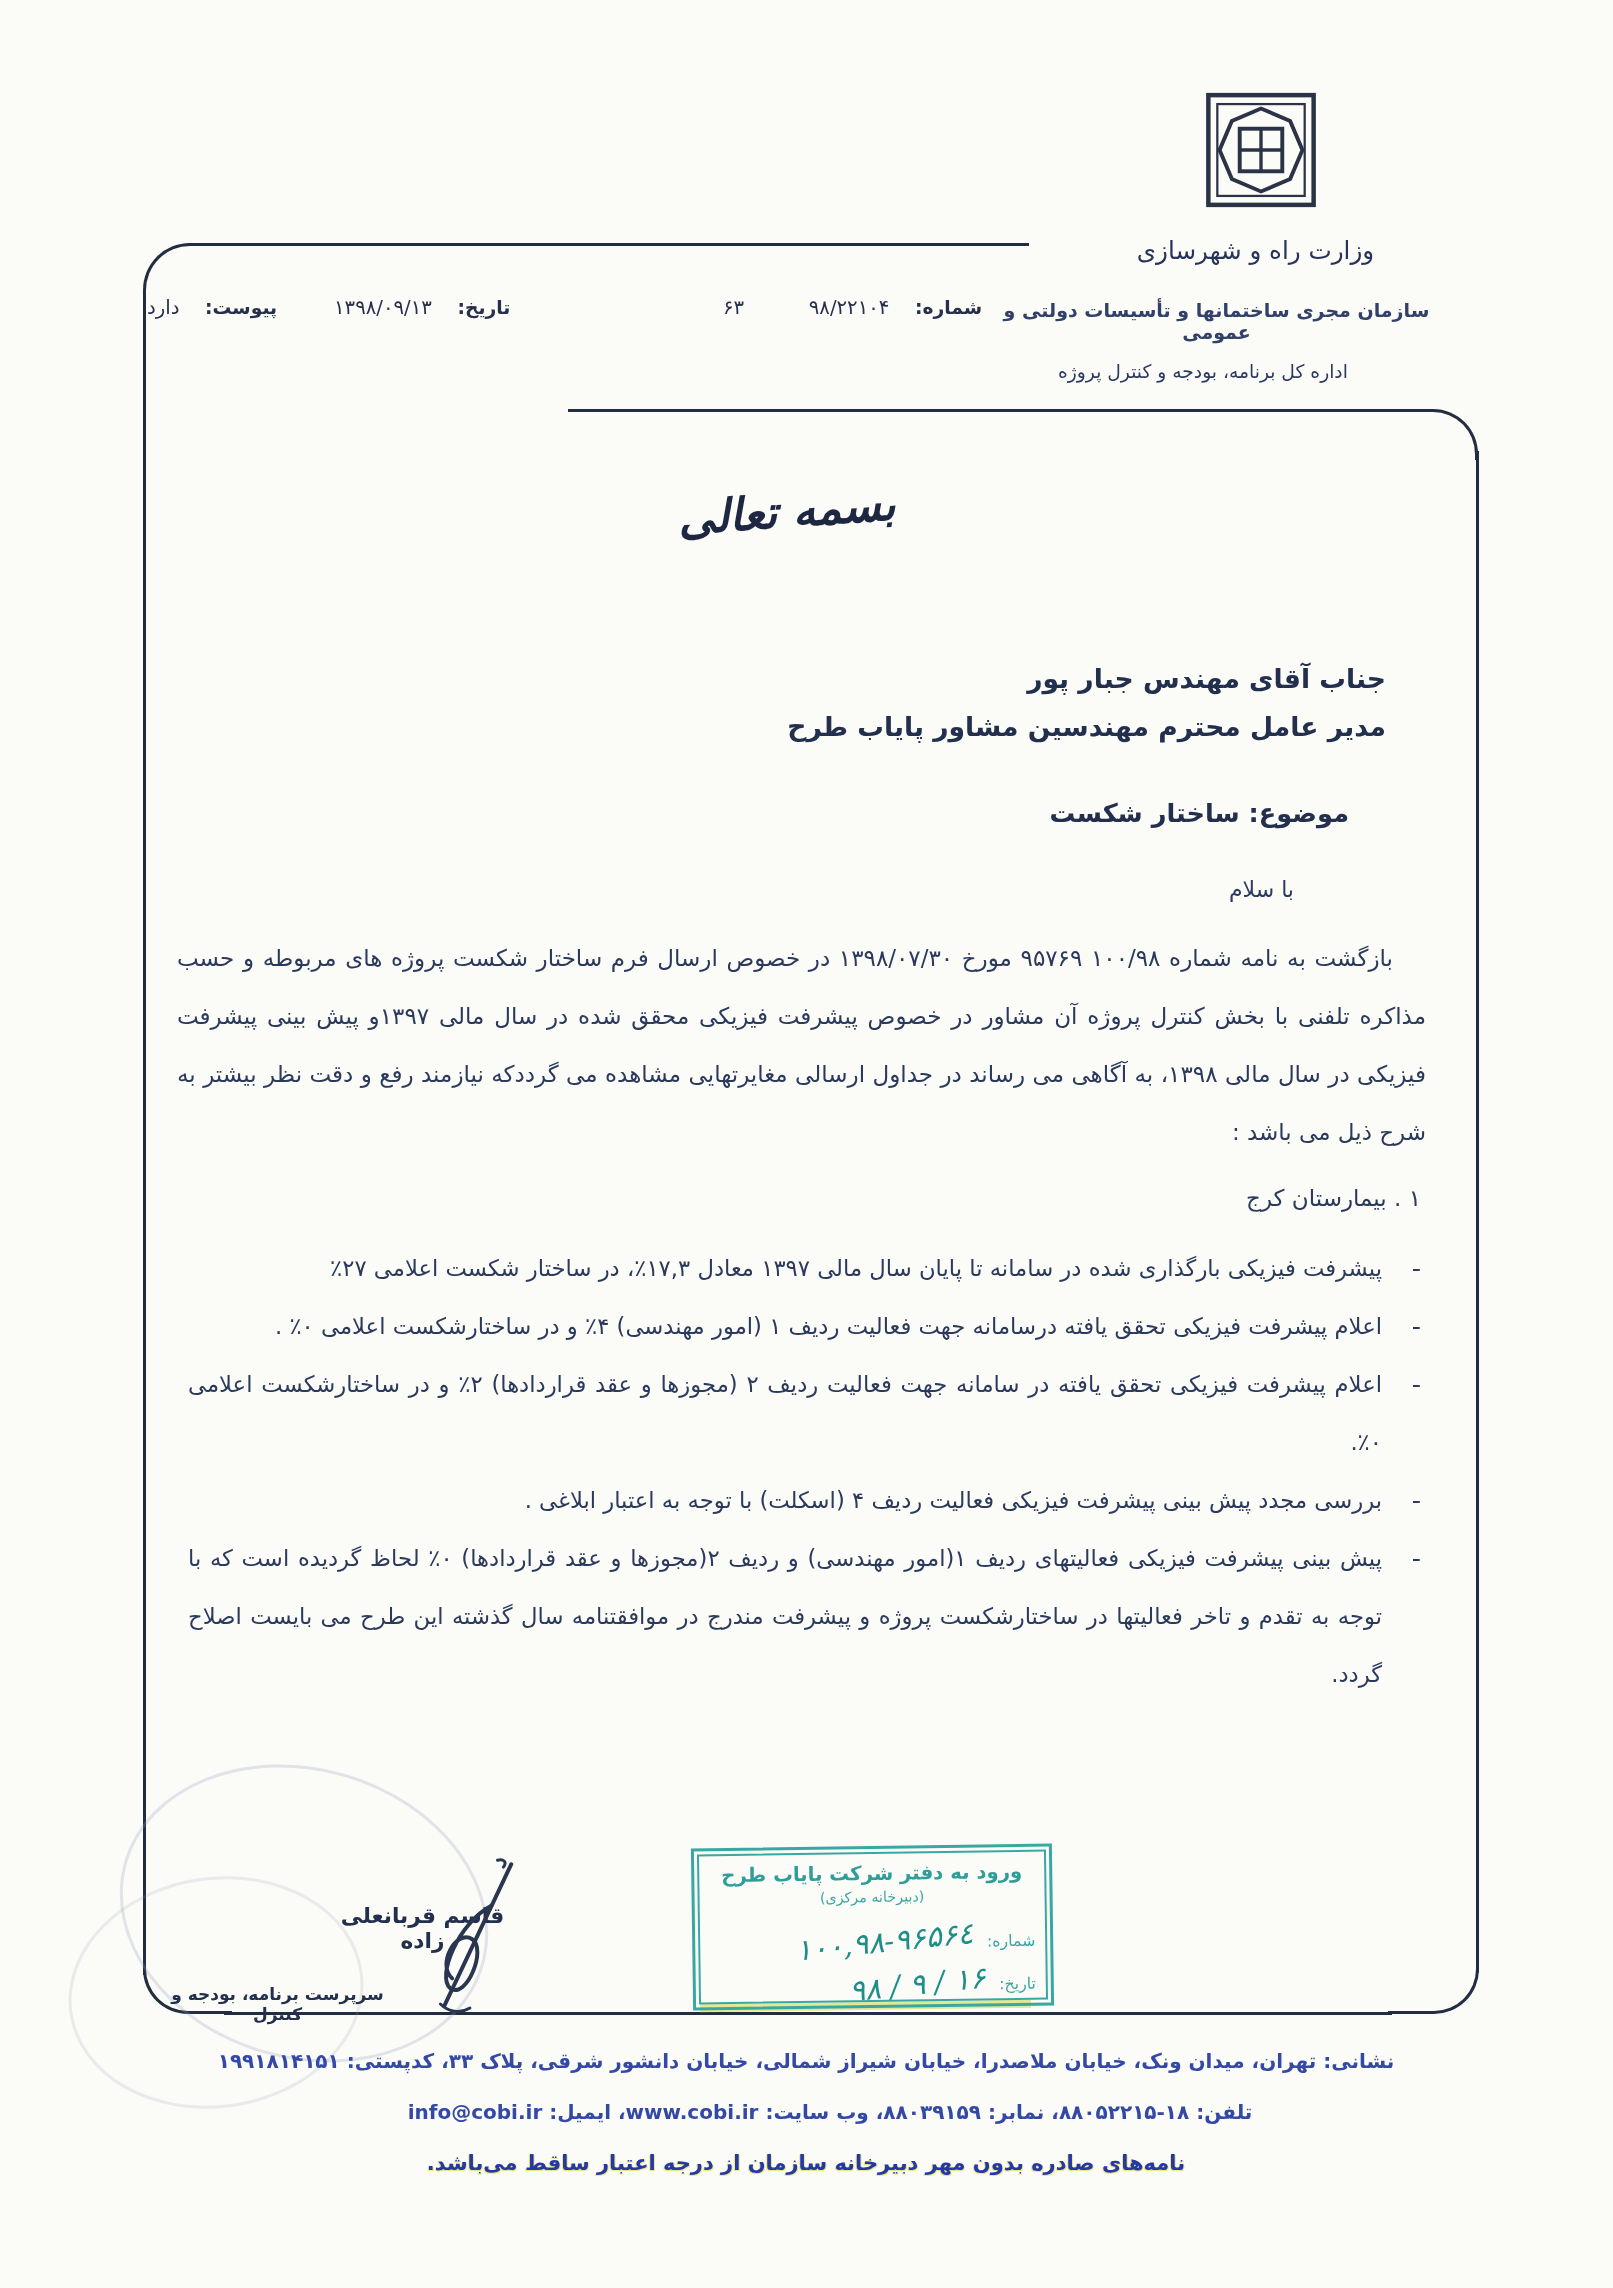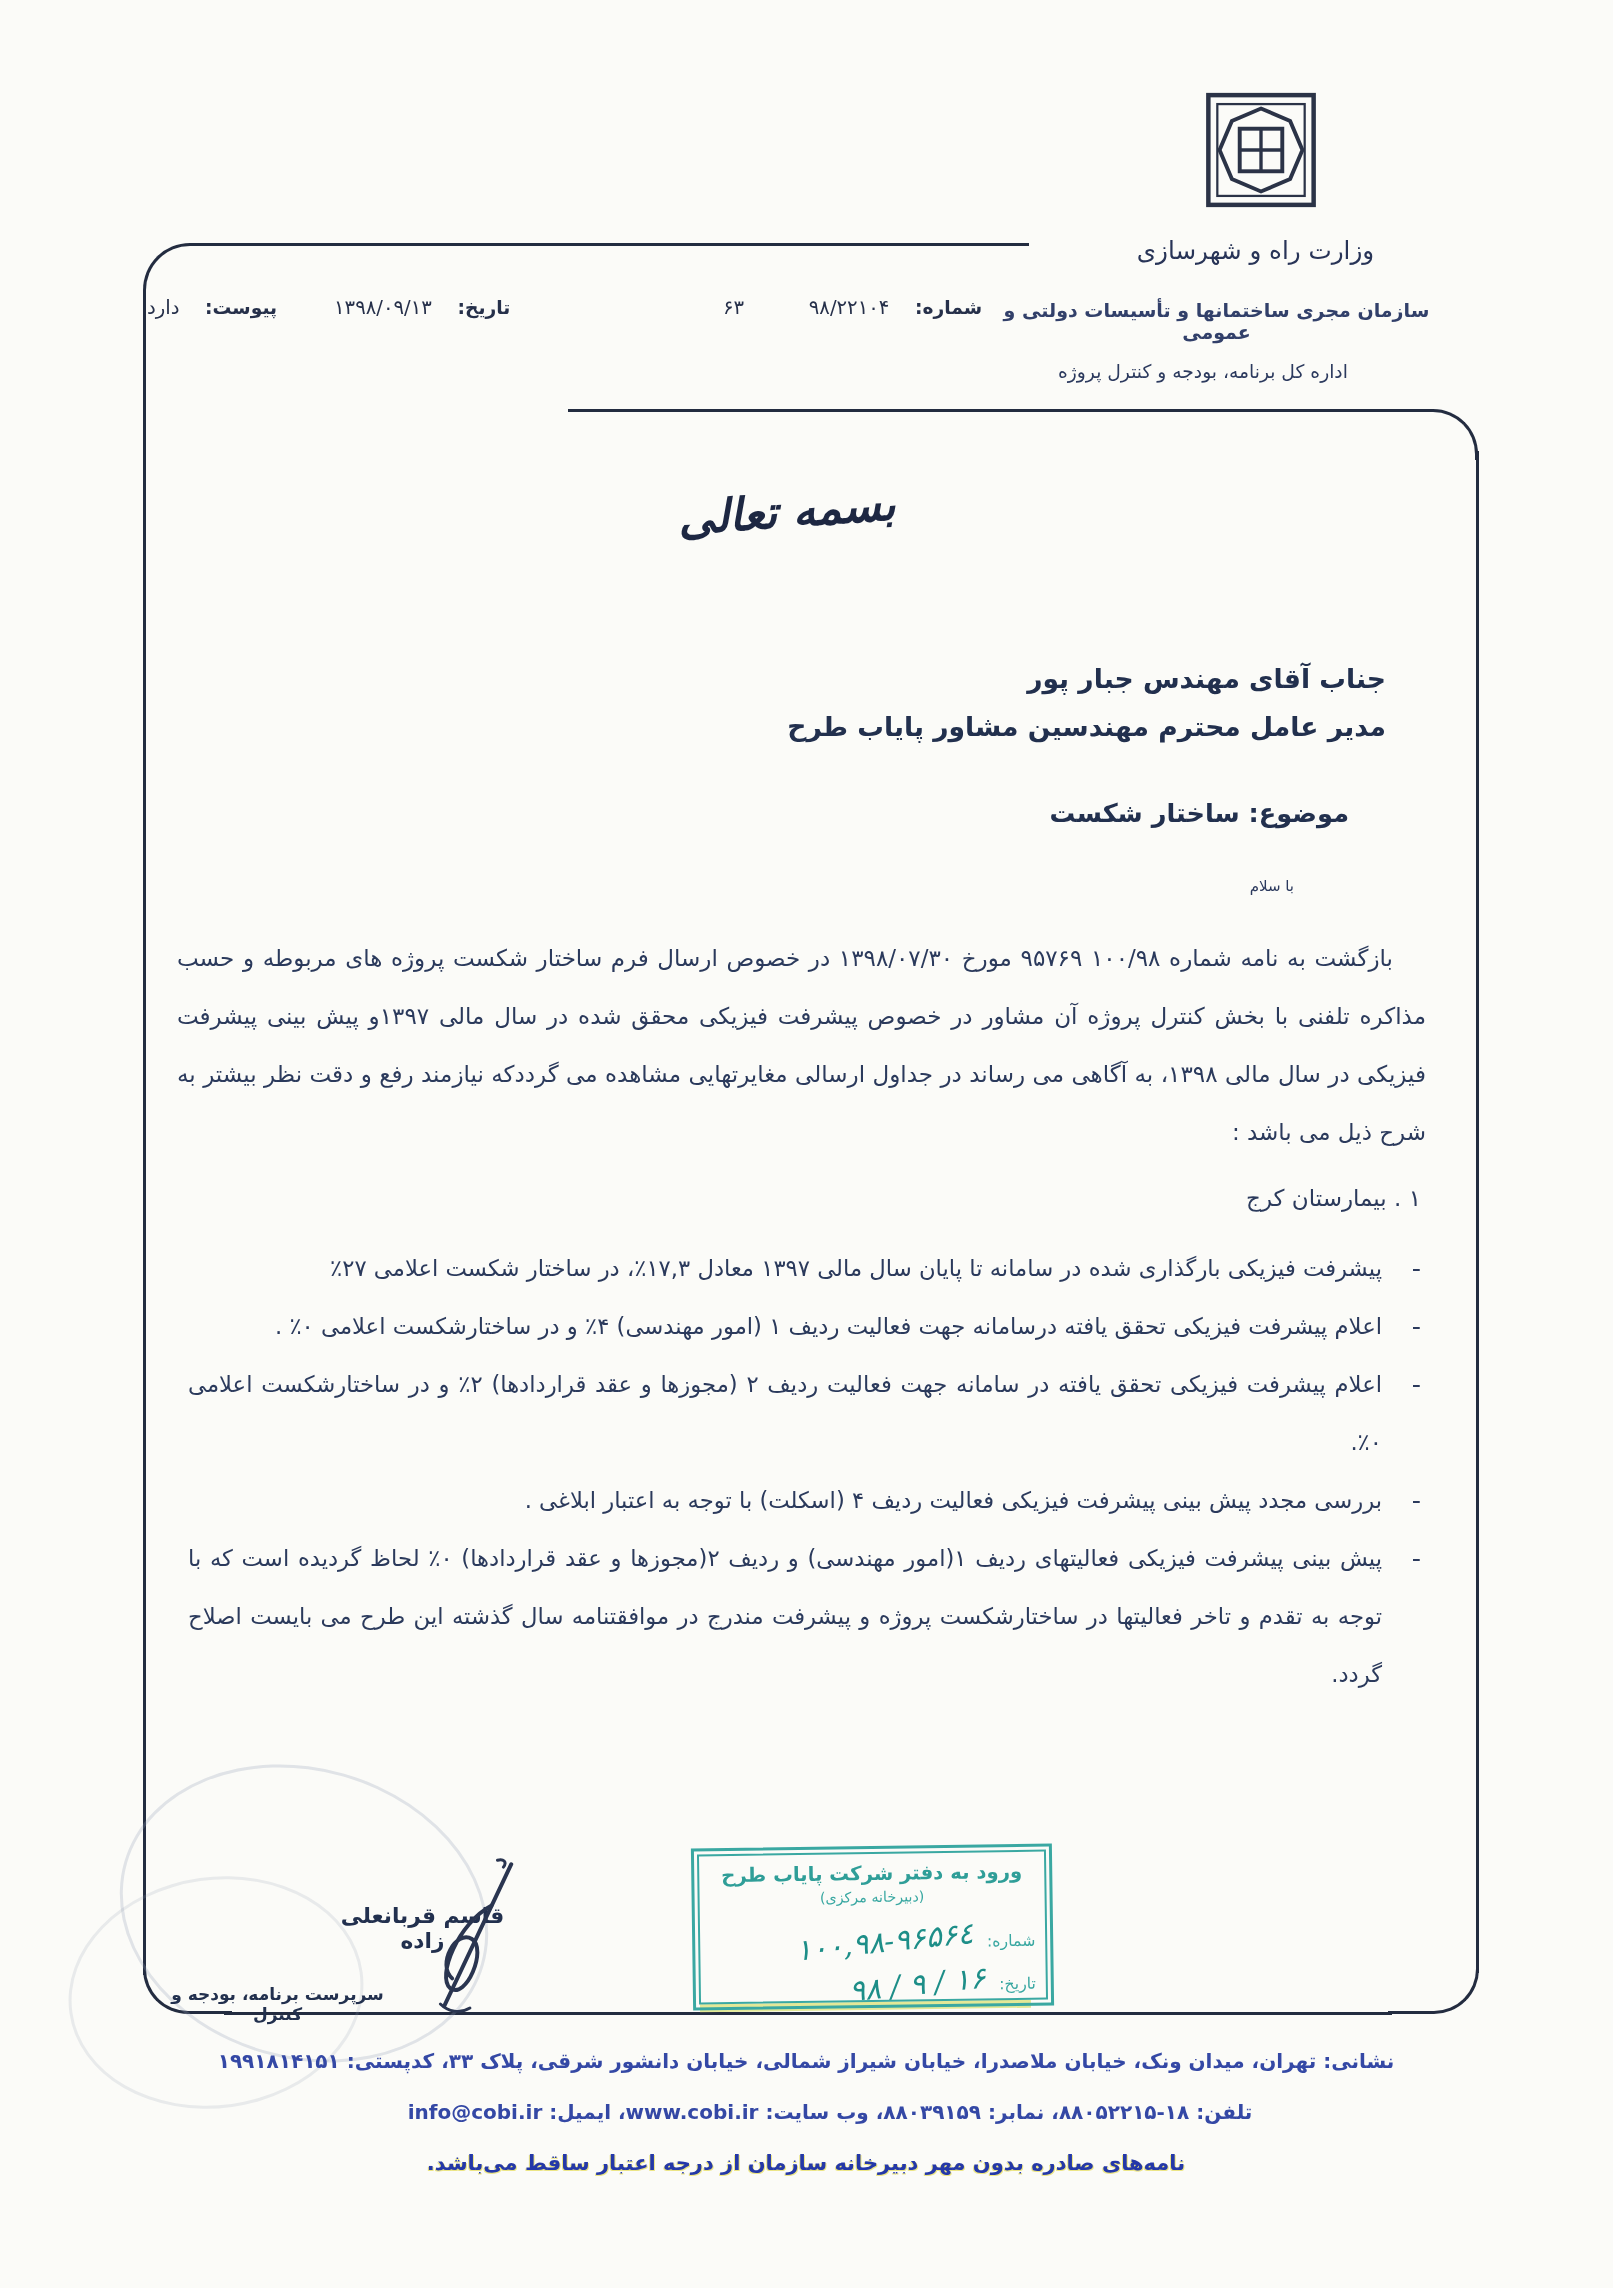--- a/index.html
+++ b/index.html
@@ -48,21 +48,21 @@
 
   
   .besmele { position:absolute; left:635px; top:485px; width:305px; text-align:center;
     font-family:"DejaVu Serif", serif; font-style:italic; font-weight:bold;
     font-size:45px; color:#1d2742; transform:rotate(-4deg); }
 
   
   .recipient1 { position:absolute; right:227px; top:625px; font-size:26.6px; font-weight:bold; color:#22304e;margin-top:38px; }
   .recipient2 { position:absolute; right:227px; top:711px; font-size:26.6px; font-weight:bold; color:#22304e; }
   .subject { position:absolute; right:264px; top:798px; font-size:25.6px; font-weight:bold; color:#22304e; }
-  .salutation { position:absolute; right:319px; top:877px; font-size:15px; color:#2c3a5e; }
+  .salutation { position:absolute; right:319px; top:877px; font-size:22px; color:#2c3a5e; }
 
   
   .para { position:absolute; right:187px; width:1249px; font-size:23px; line-height:58px;
     text-align:justify; color:#2b3a5c; }
   #intro { top:929px; text-indent:33px; }
   .sec-title { position:absolute; right:192px; font-size:23px; color:#2b3a5c; }
   #sec1 { top:1185px; }
   .bullets { position:absolute; right:192px; top:1239px; width:1233px; }
   .bullet { display:flex; direction:rtl; }
   .bullet .mark { width:39px; font-size:25.6px; color:#2b3a5c; line-height:58px; }

